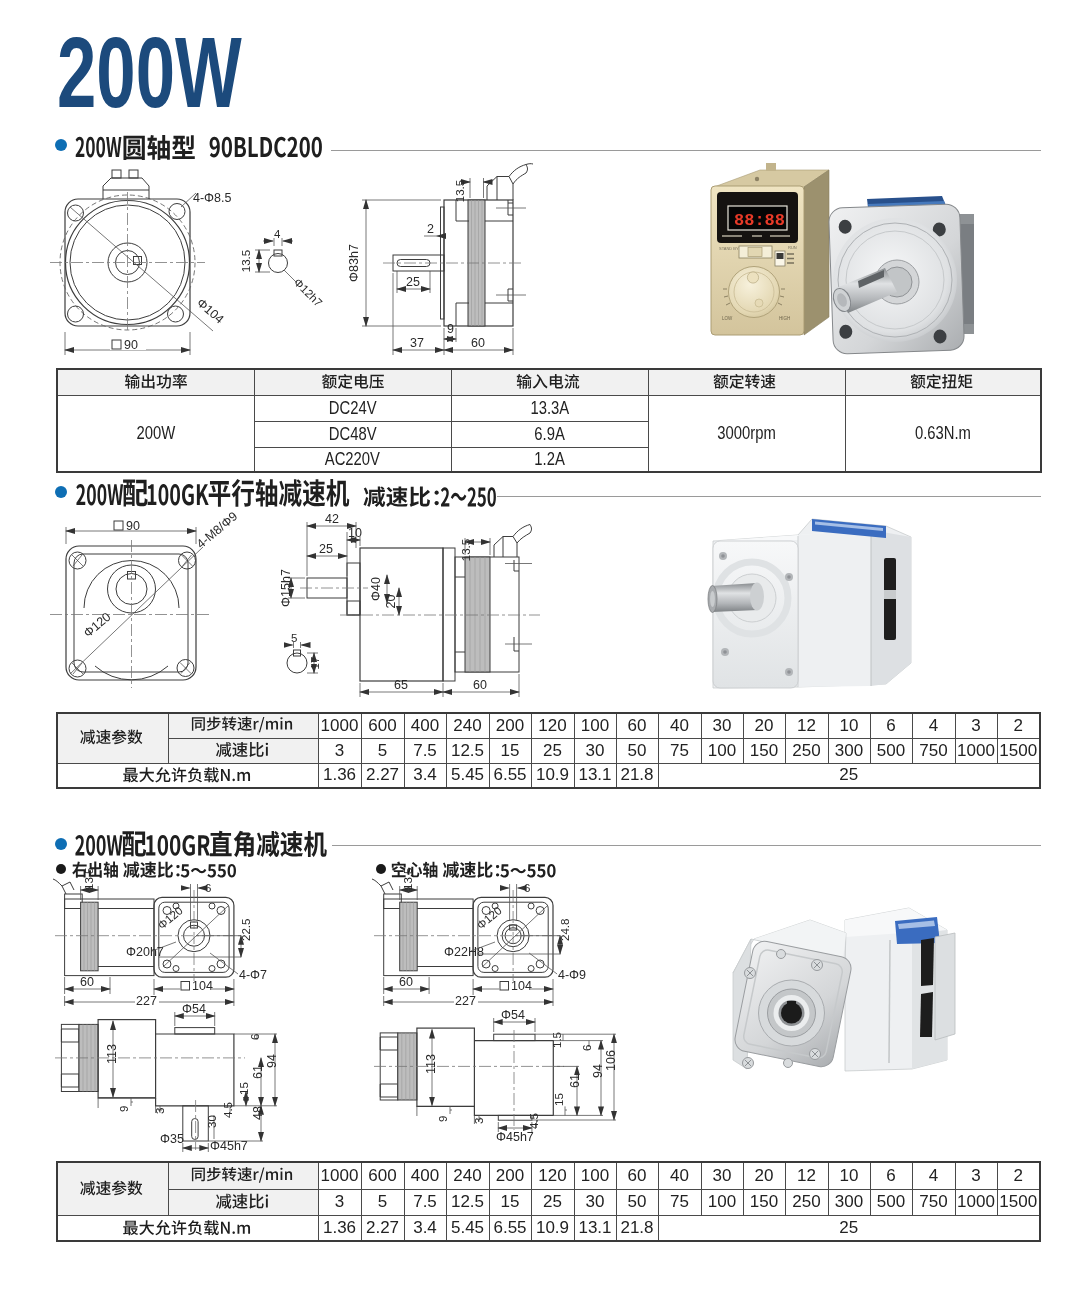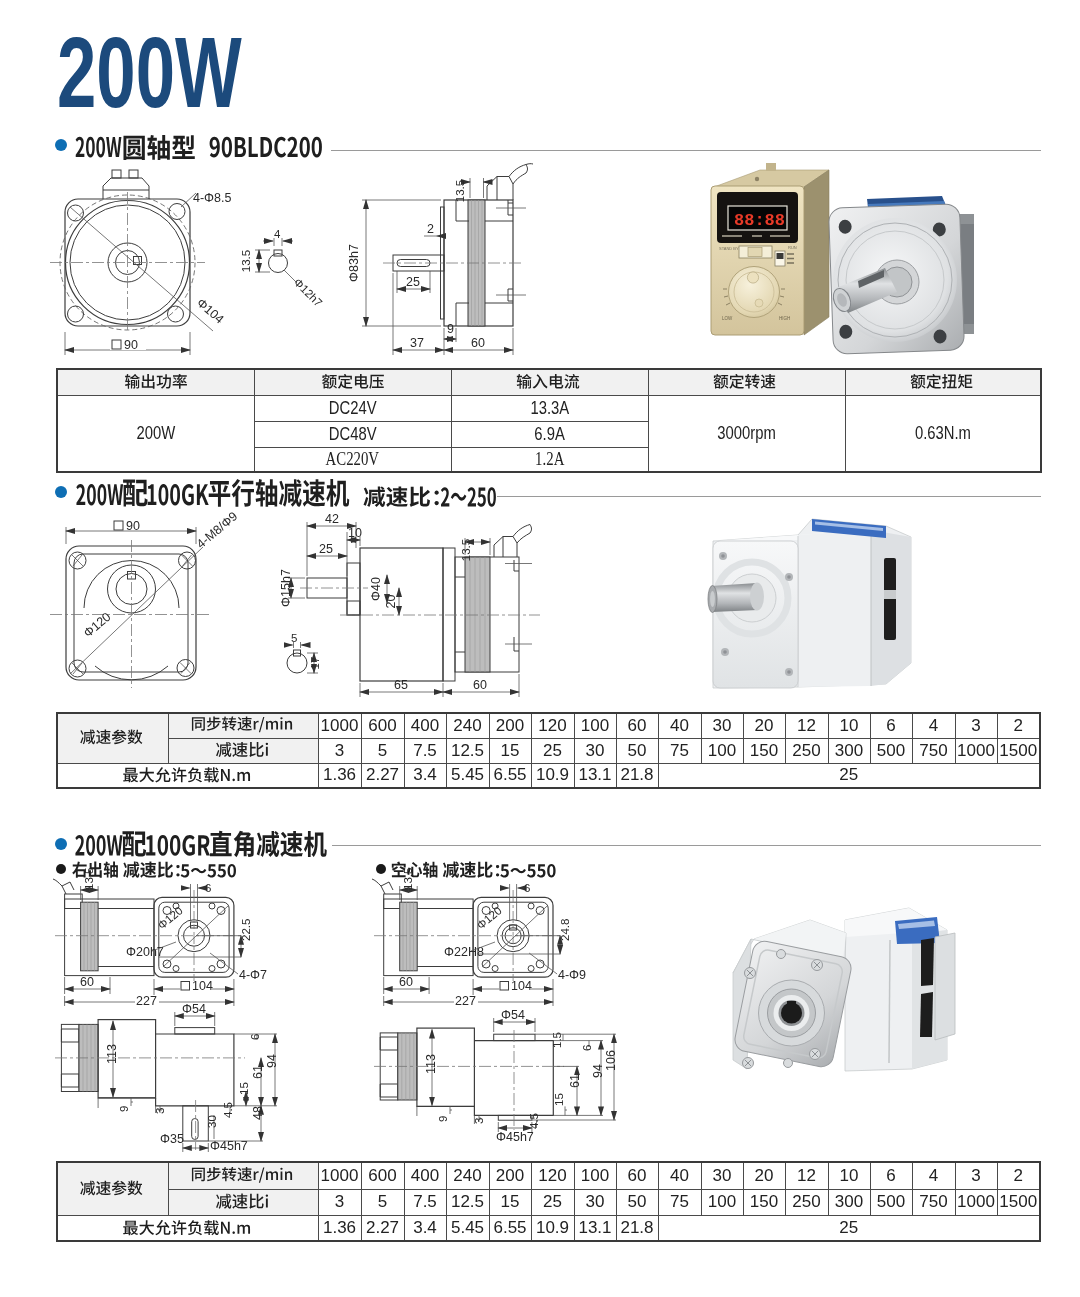--- a/index.html
+++ b/index.html
@@ -648,21 +648,21 @@
           <td rowspan="3"><span class="cnd">200W</span></td>
           <td><span class="cnd">DC24V</span></td>
           <td><span class="cnd">13.3A</span></td>
           <td rowspan="3"><span class="cnd">3000rpm</span></td>
           <td rowspan="3"><span class="cnd">0.63N.m</span></td>
         </tr>
 <tr style="height:26px;">
           <td><span class="cnd">DC48V</span></td>
           <td><span class="cnd">6.9A</span></td>
         </tr>
-<tr style="height:25px;font-family:Liberation Serif, serif;">
+<tr style="height:25px;">
           <td><span class="cnd">AC220V</span></td>
           <td><span class="cnd">1.2A</span></td>
         </tr>
 </tbody>
     </table>
 </div>
 
 <div class="bullet" style="left:55px;top:486px;width:12px;height:12px;"></div>
 
 <div class="h1line" style="left:497px;top:496px;width:544px;"></div>

